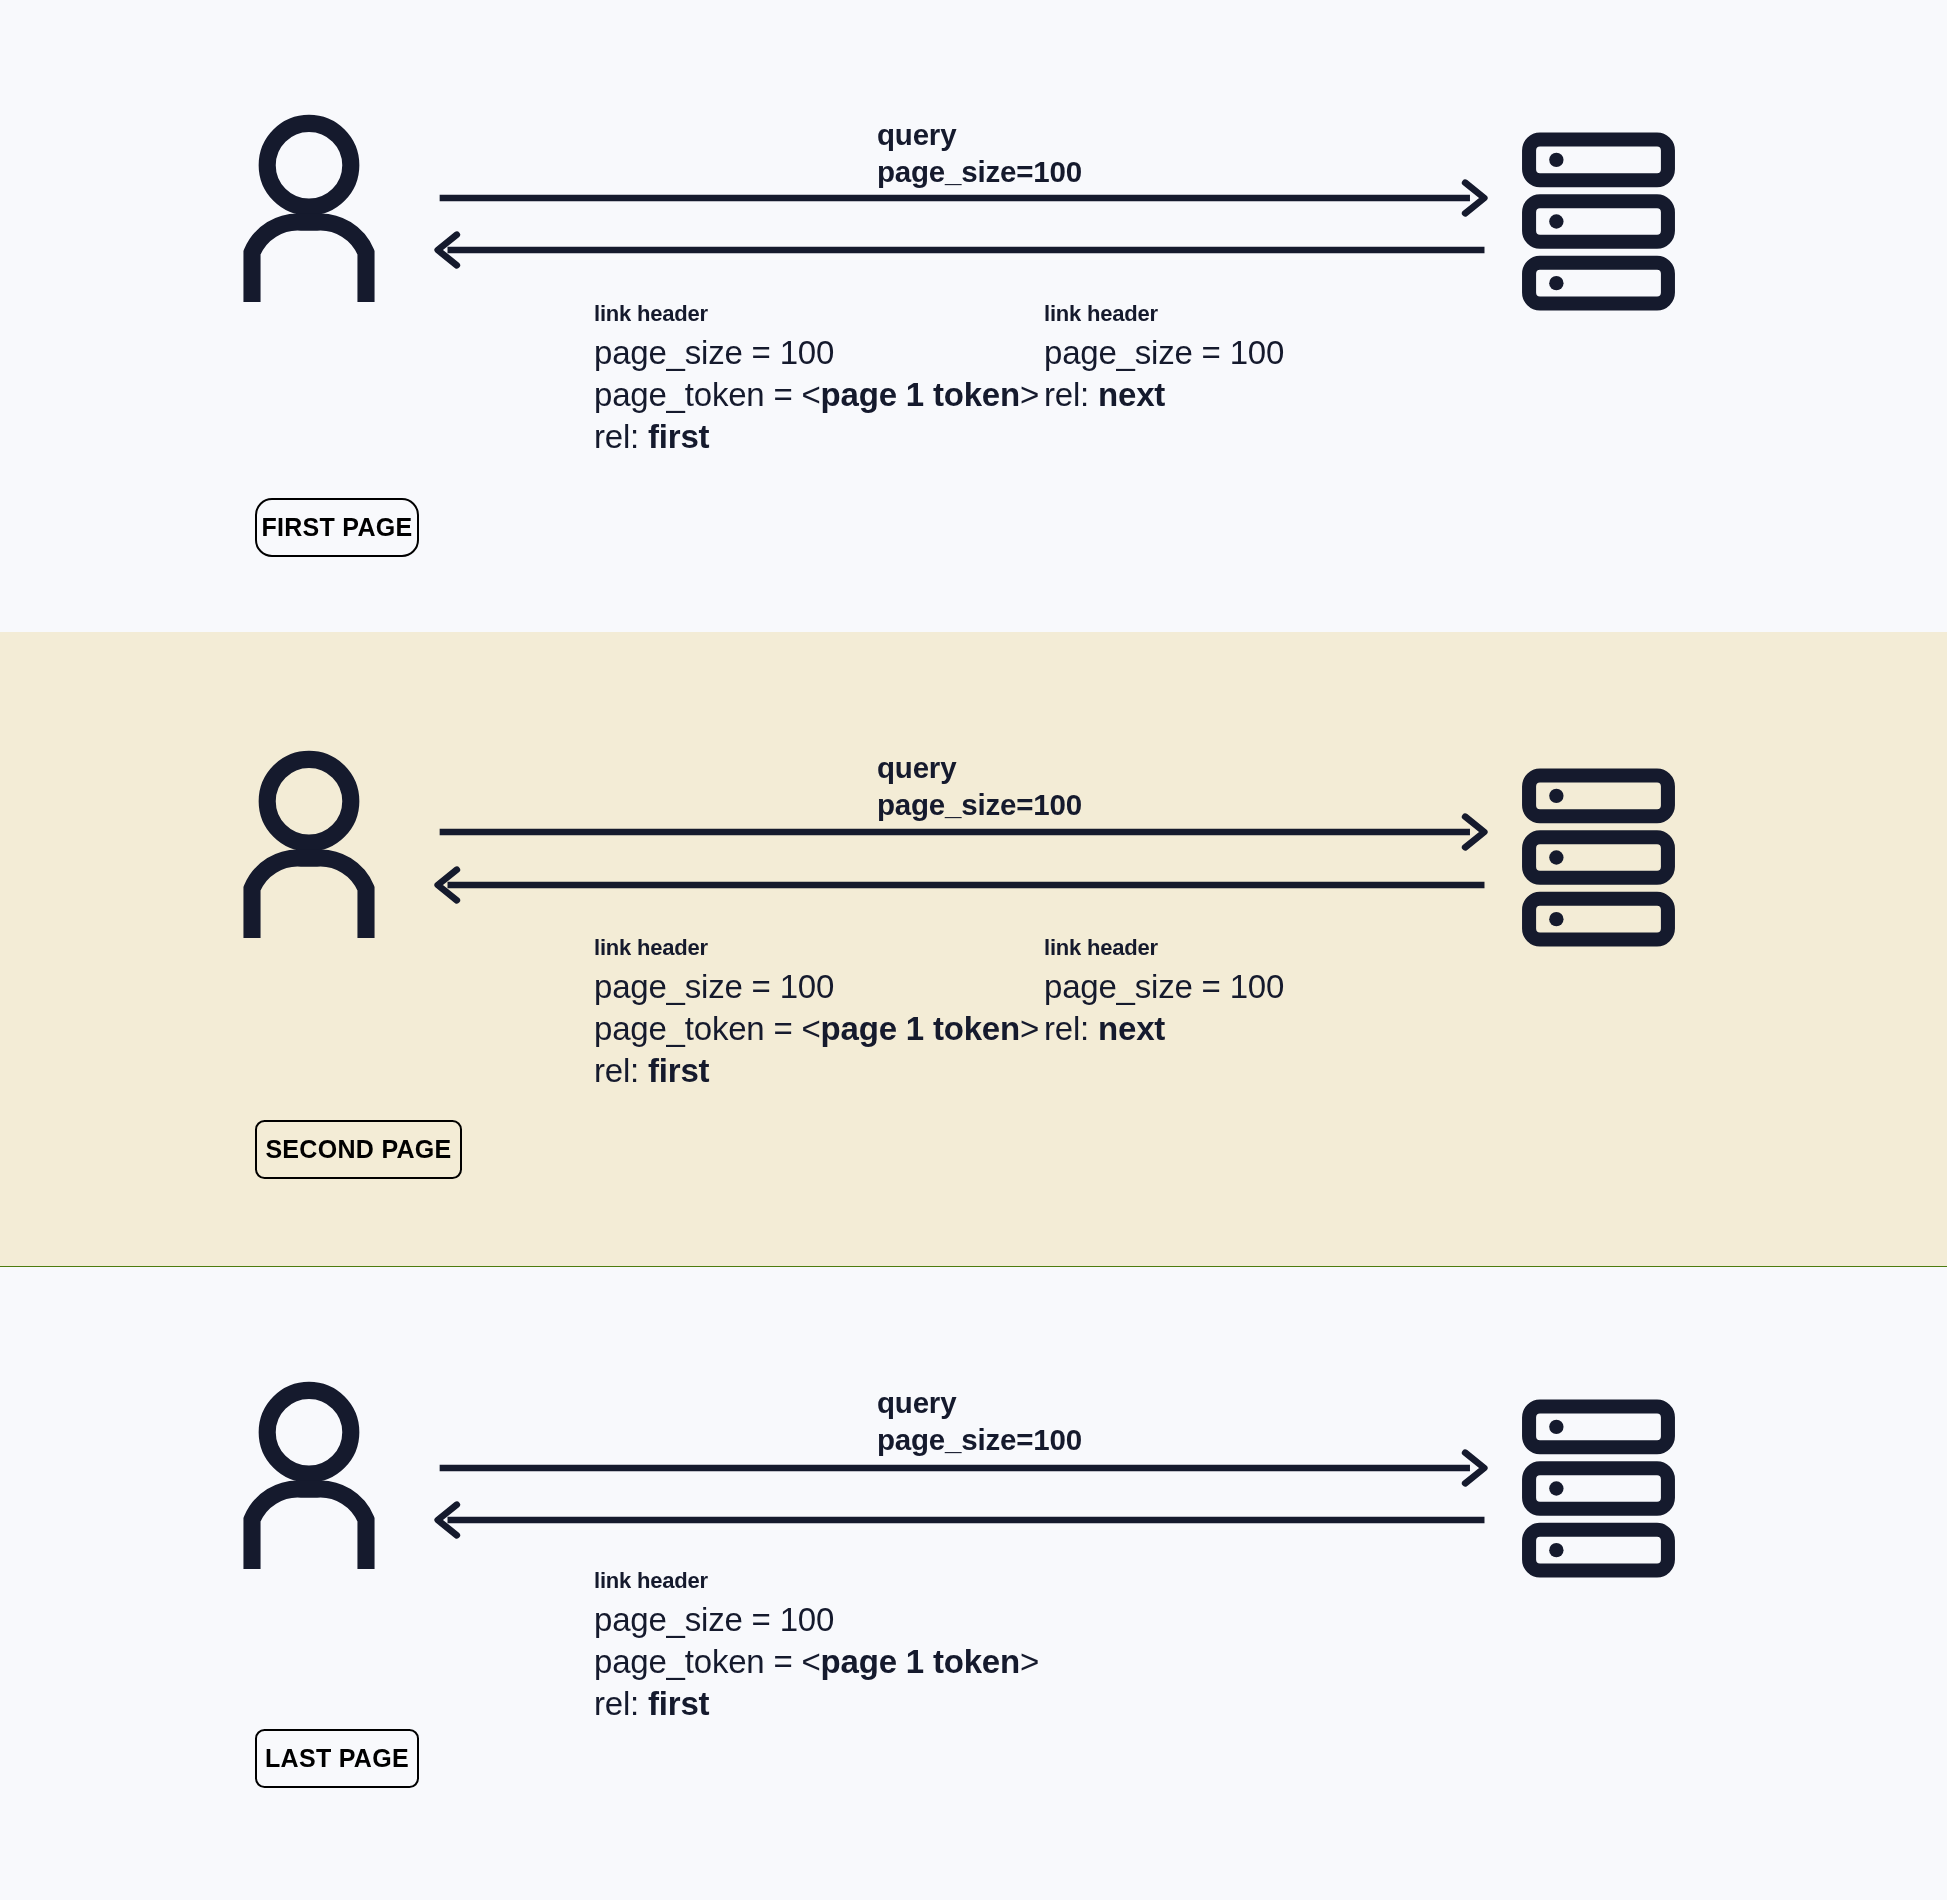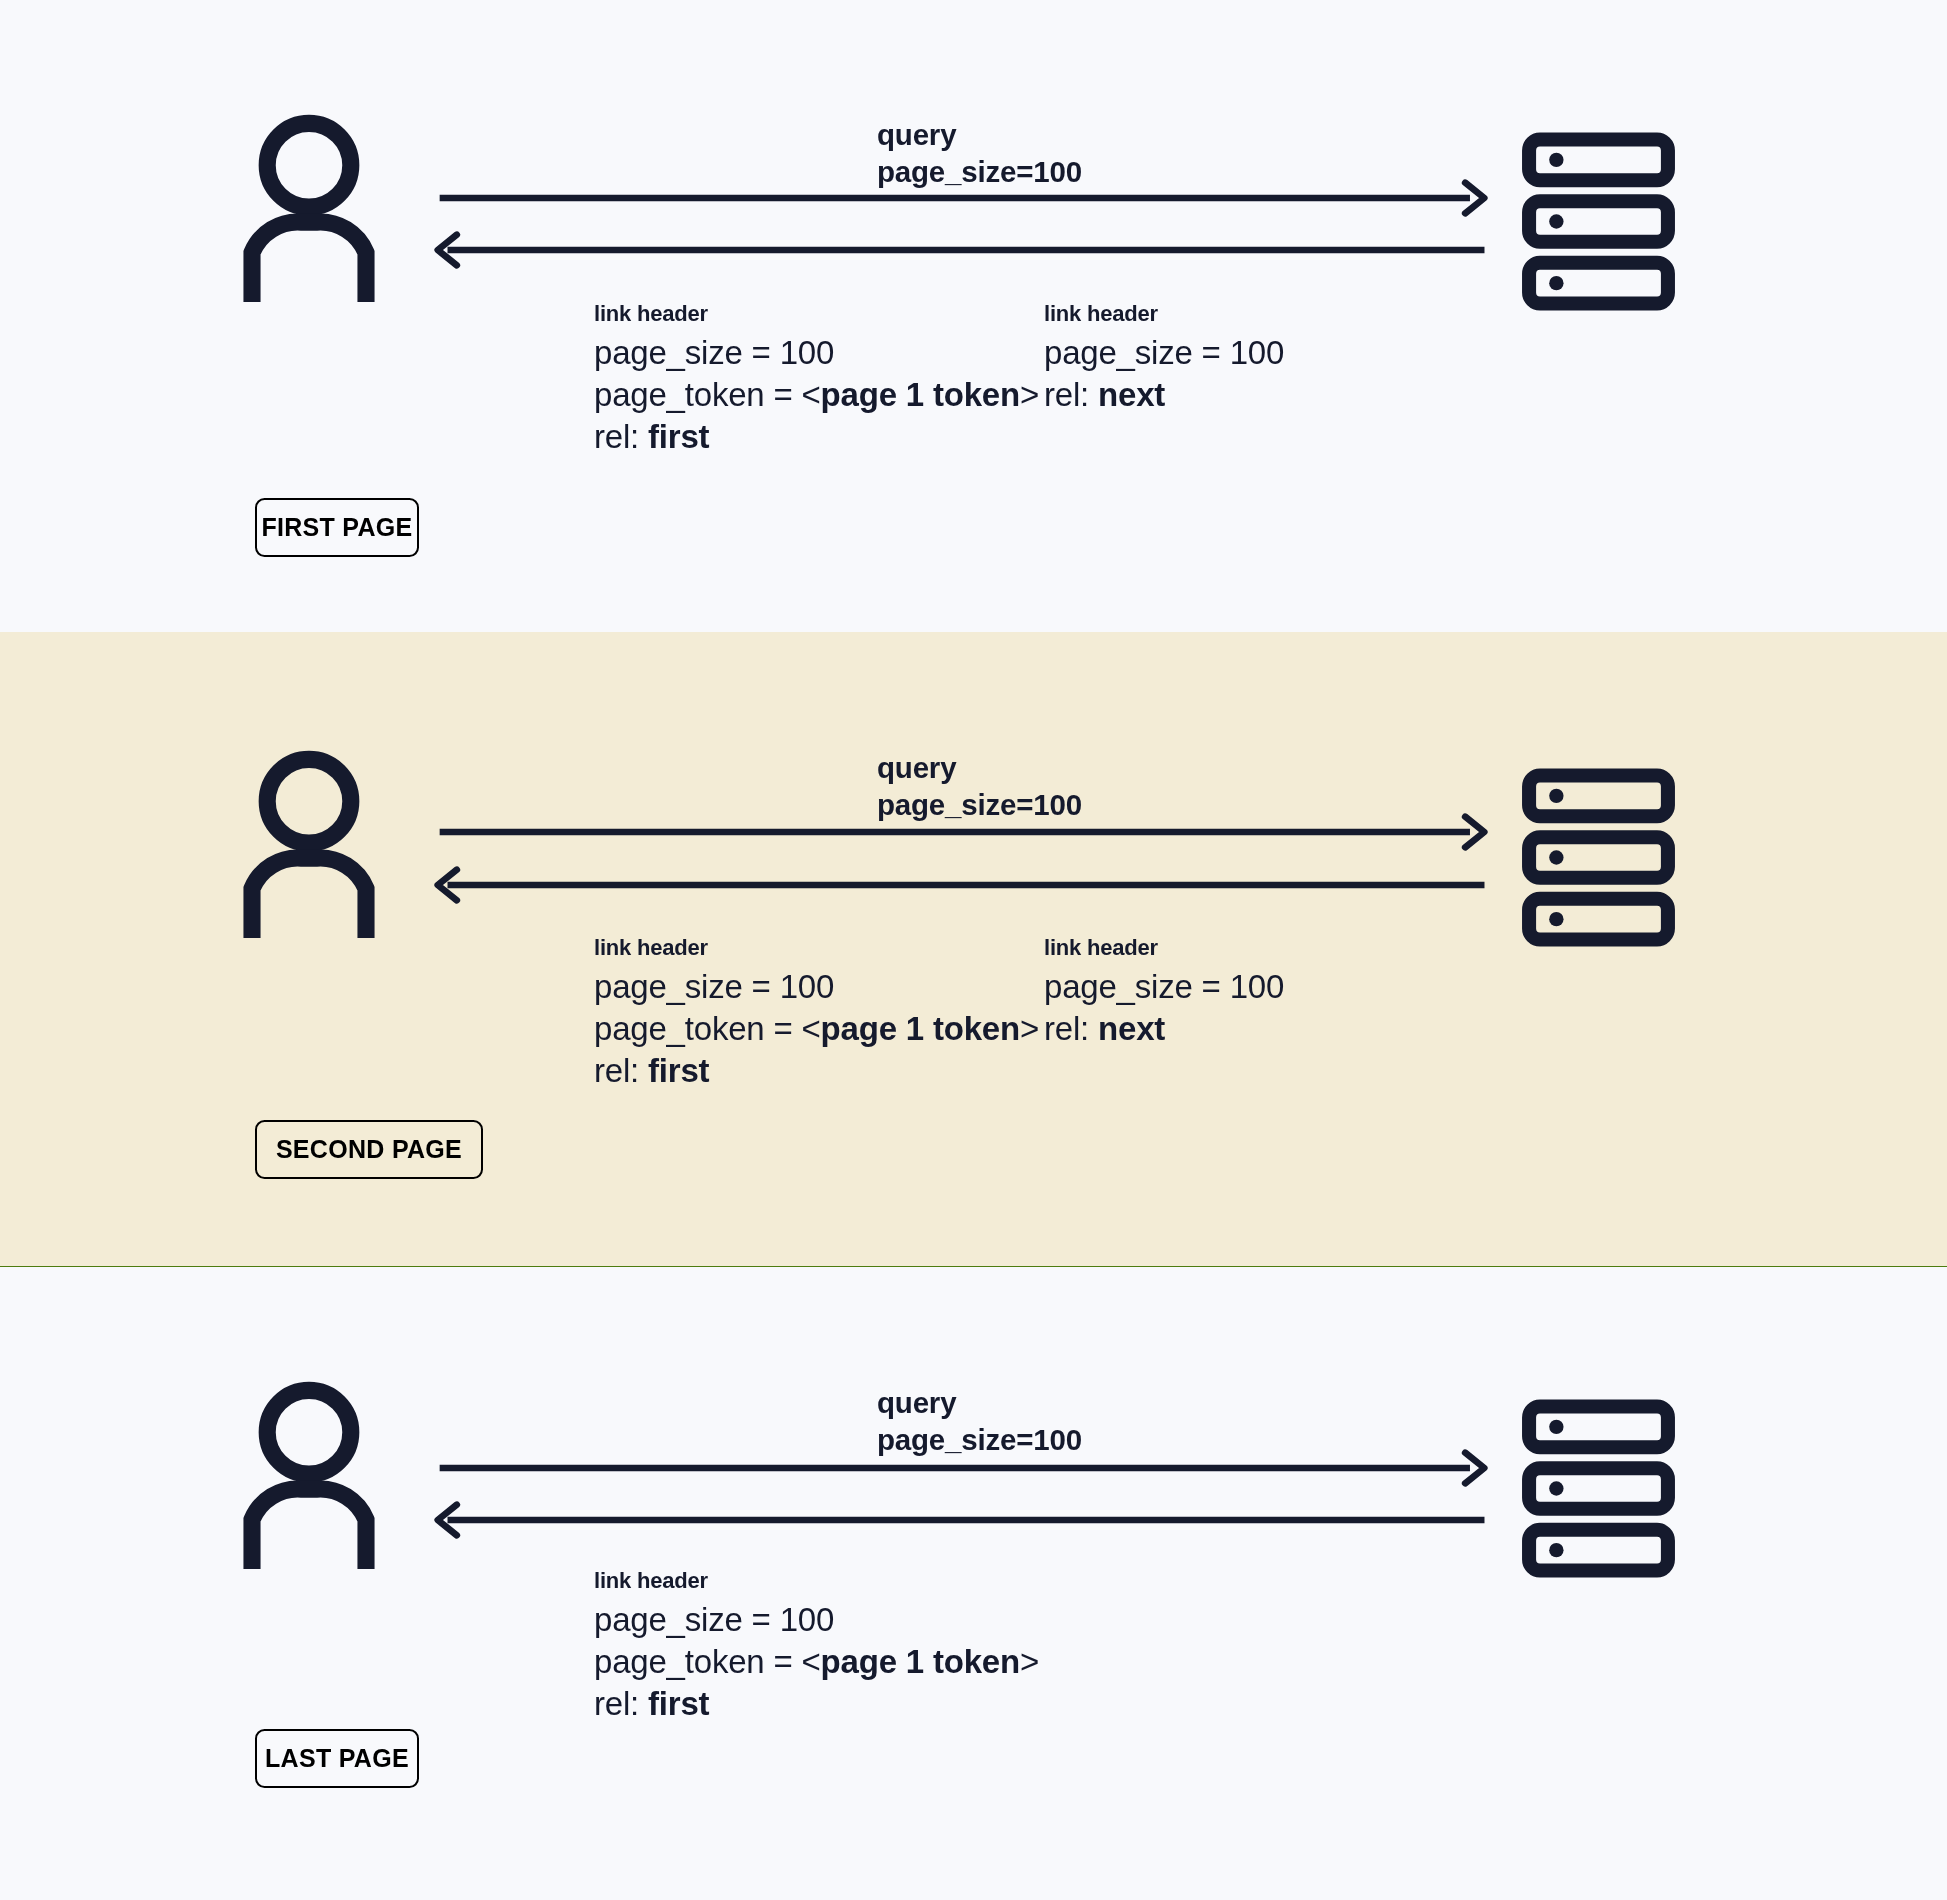--- a/index.html
+++ b/index.html
@@ -165,21 +165,21 @@
     <span class="lh-line"><span>page_token = &lt;</span><b>page 1 token</b><span>&gt;</span></span>
     <span class="lh-line"><span>rel: </span><b>first</b></span>
   </div>
 
   <div class="link-header" style="left:1044px; top:300px;">
     <span class="lh-title">link header</span>
     <span class="lh-line">page_size = 100</span>
     <span class="lh-line"><span>rel: </span><b>next</b></span>
   </div>
 
-  <div class="page-badge" style="left:255px; top:498px; width:164px;">
+  <div class="page-badge" style="left:255px; top:498px; width:164px;border-radius:17px;">
     <span>FIRST PAGE</span>
   </div>
 
   <div class="actor-icon" style="left:233px; top:748px;">
     <svg class="icon-svg" viewBox="0 0 80 100" fill="none" stroke="#151a2d" stroke-width="9" stroke-linecap="round">
       <circle cx="40" cy="28" r="22"></circle>
       <path d="M10 100 V74 A26 26 0 0 1 36 58 H44 A26 26 0 0 1 70 74 V100"></path>
     </svg>
   </div>
 
@@ -223,21 +223,21 @@
     <span class="lh-line"><span>page_token = &lt;</span><b>page 1 token</b><span>&gt;</span></span>
     <span class="lh-line"><span>rel: </span><b>first</b></span>
   </div>
 
   <div class="link-header" style="left:1044px; top:934px;">
     <span class="lh-title">link header</span>
     <span class="lh-line">page_size = 100</span>
     <span class="lh-line"><span>rel: </span><b>next</b></span>
   </div>
 
-  <div class="page-badge" style="left:255px; top:1120px; width:228px;text-align:right;">
+  <div class="page-badge" style="left:255px; top:1120px; width:207px;text-align:right;">
     <span>SECOND PAGE</span>
   </div>
 
   <div class="actor-icon" style="left:233px; top:1379px;">
     <svg class="icon-svg" viewBox="0 0 80 100" fill="none" stroke="#151a2d" stroke-width="9" stroke-linecap="round">
       <circle cx="40" cy="28" r="22"></circle>
       <path d="M10 100 V74 A26 26 0 0 1 36 58 H44 A26 26 0 0 1 70 74 V100"></path>
     </svg>
   </div>
 

